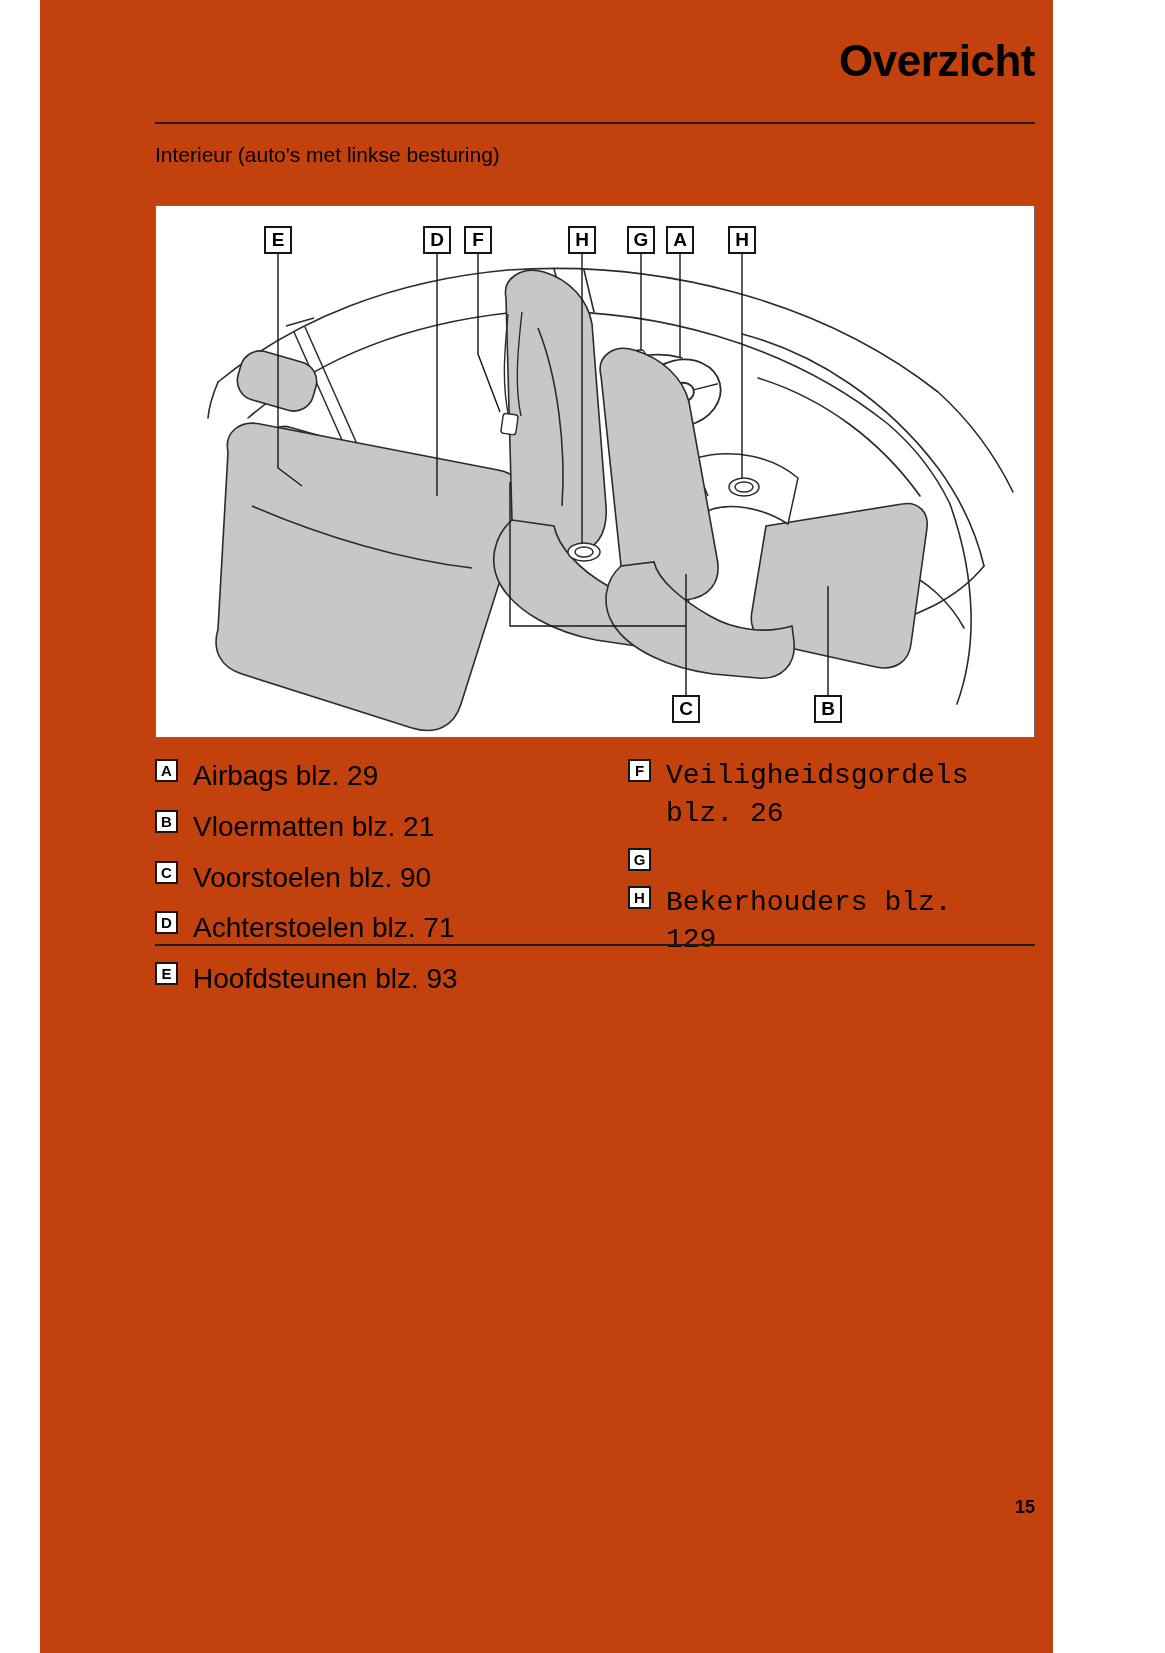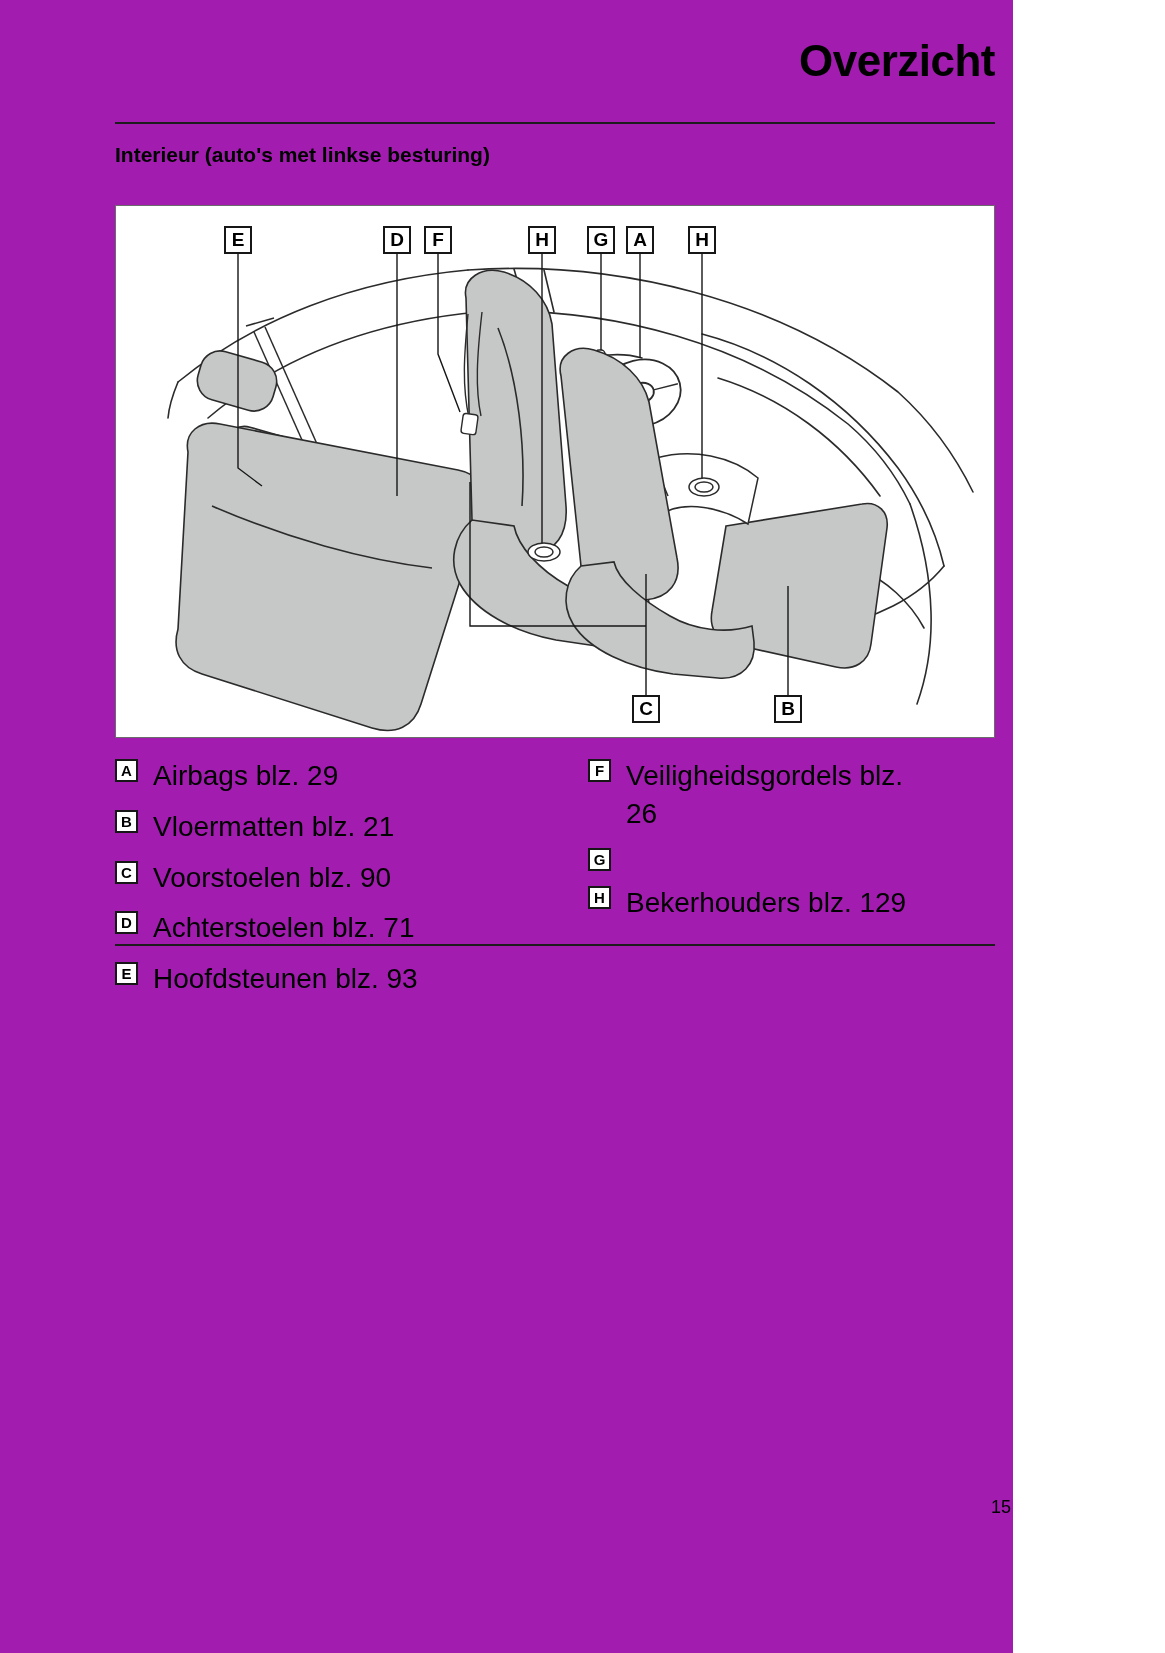--- a/index.html
+++ b/index.html
@@ -1,25 +1,25 @@
 <!DOCTYPE html>
 <html style="--seat-fill: #c6c8c7; --sidebar-square: #8e9792; --line: #2b2b2b;"><head>
 <meta charset="utf-8">
 <style>
   * { margin:0; padding:0; box-sizing:border-box; }
   html,body { background:#ffffff; }
   body { font-family:"Liberation Sans", sans-serif; color:#000; }
-  .page { position:relative; width:1013px; height:1653px; background:#a21caf; overflow:hidden; }
+  .page { position:relative; width:1013px; height:1653px; background:#c2410c; overflow:hidden;margin-left:40px; }
 
   .title { position:absolute; top:36px; left:115px; width:880px; text-align:right;
            font-size:44px; font-weight:bold; letter-spacing:-0.5px; }
   .rule { position:absolute; left:115px; width:880px; height:2px; background:#1c1c1c; }
   .rule.top { top:122px; }
   .rule.bottom { top:944px; }
-  .section-heading { position:absolute; top:143px; left:115px; font-size:21px; font-weight:bold; }
+  .section-heading { position:absolute; top:143px; left:115px; font-size:21px; font-weight:normal; }
 
   .tab-square { position:absolute; left:1014px; top:150px; width:82px; height:84px;
                 background:var(--sidebar-square, #8e9792); }
   .tab-label { position:absolute; left:1018px; top:264px; writing-mode:vertical-rl;
                font-size:20px; }
 
   .figure { position:absolute; left:115px; top:205px; width:880px; height:533px;
             border:1px solid #6b6b6b; background:#fff; }
   .figure svg { position:absolute; left:0; top:0; }
   .seat { fill:var(--seat-fill, #c6c8c7); }
@@ -29,24 +29,24 @@
                  font-weight:bold; font-size:19px; }
 
   .legend-col { position:absolute; top:757px; }
   .legend-col.left  { left:115px; width:430px; }
   .legend-col.right { left:588px; width:410px; }
   .legend-item { display:flex; gap:15px; margin-bottom:13px; align-items:flex-start; }
   .legend-key { flex:0 0 auto; width:23px; height:23px; border:2px solid #161616; background:#fff;
                 display:flex; align-items:center; justify-content:center;
                 font-size:15px; font-weight:bold; margin-top:2px; }
   .legend-text { font-size:28px; line-height:1.35; }
-  .legend-col.right .legend-text { max-width:310px; }
+  .legend-col.right .legend-text { max-width:310px;font-family:Liberation Mono, monospace; }
 
-  .page-number { position:absolute; top:1497px; left:131px; width:880px; text-align:right;
-                 font-size:18px; font-weight:normal; }
+  .page-number { position:absolute; top:1497px; left:115px; width:880px; text-align:right;
+                 font-size:18px; font-weight:bold; }
 </style>
 </head>
 <body>
 
 <div class="page">
 
   <h1 class="title">Overzicht</h1>
   <div class="rule top"></div>
 
   <h2 class="section-heading">Interieur (auto's met linkse besturing)</h2>

